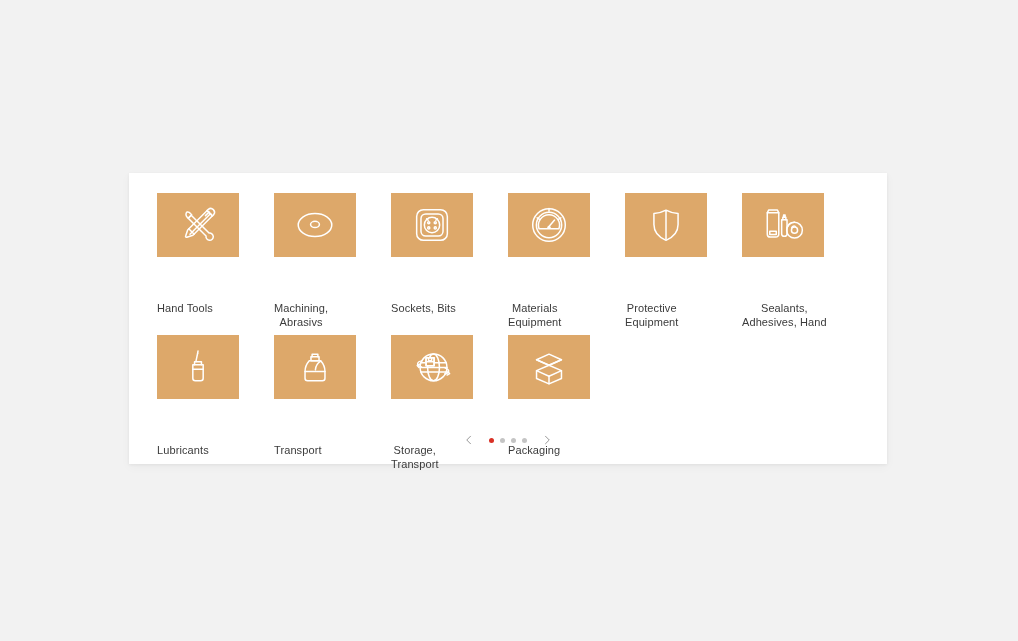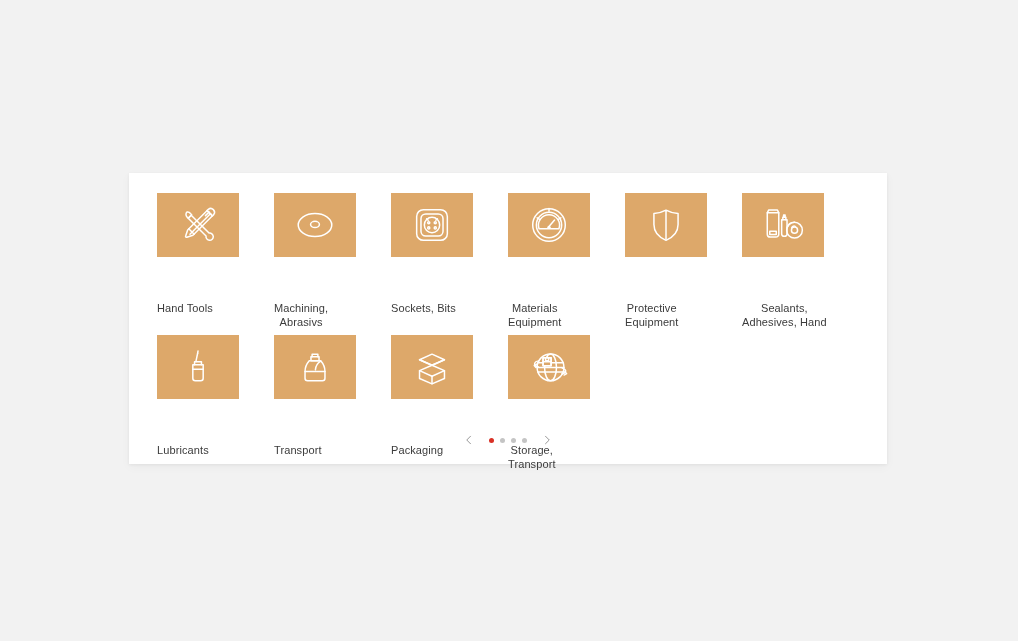--- a/index.html
+++ b/index.html
@@ -236,35 +236,20 @@
       <g fill="none" stroke="#ffffff" stroke-width="1.5" stroke-linecap="round" stroke-linejoin="round">
         <path d="M18 17.4c-2.6 3-4.4 6.8-4.4 11.2v7.2a2.6 2.6 0 0 0 2.6 2.6h15.6a2.6 2.6 0 0 0 2.6-2.6v-7.2c0-4.4-1.8-8.2-4.4-11.2z"></path>
         <path d="M19.8 13.2h8.4v4.2h-8.4z"></path>
         <path d="M21 13.2v-2.6h6v2.6"></path>
         <path d="M13.6 28.8h20.8"></path>
         <path d="M30 17.8c-3.4 2-5.4 5.4-5.6 9.2"></path>
       </g>
     </svg>
         </div>
         <div class="tile-label">Transport</div>
-      </div>
-      <div class="tile">
-        <div class="thumb">
-    <svg viewBox="0 0 48 48">
-      <g fill="none" stroke="#ffffff" stroke-width="1.5" stroke-linecap="round" stroke-linejoin="round">
-        <path d="M24 22.2 11 16.4 24 10.6l13 5.8z"></path>
-        <path d="M24 22.2 11 27.8 24 33.6l13-5.8z"></path>
-        <path d="M11 27.8v8.2l13 5.6 13-5.6v-8.2"></path>
-        <path d="M24 33.6v8"></path>
-        <path d="M11 16.4 24 22.2"></path>
-        <path d="M37 16.4 24 22.2"></path>
-      </g>
-    </svg>
-        </div>
-        <div class="tile-label">Packaging</div>
       </div>
       <div class="tile">
         <div class="thumb">
     <svg viewBox="0 0 48 48">
       <g fill="none" stroke="#ffffff" stroke-width="1.5" stroke-linecap="round" stroke-linejoin="round">
         <circle cx="25.6" cy="24.4" r="14"></circle>
         <ellipse cx="25.6" cy="24.4" rx="6.2" ry="14"></ellipse>
         <path d="M12.4 19.6h26.4"></path>
         <path d="M12.4 29.2h26.4"></path>
         <path d="M11.6 24.4h28"></path>
@@ -275,20 +260,35 @@
         <path d="M17.8 14.4h8.4v8.2h-8.4z" fill="#dda86a"></path>
         <path d="M17.8 14.4h8.4v8.2h-8.4z"></path>
         <path d="M20.4 14.4v3h3.2v-3"></path>
         <path d="M17.8 18.6h8.4"></path>
       </g>
     </svg>
         </div>
         <div class="tile-label">Storage,
 Transport</div>
       </div>
+      <div class="tile">
+        <div class="thumb">
+    <svg viewBox="0 0 48 48">
+      <g fill="none" stroke="#ffffff" stroke-width="1.5" stroke-linecap="round" stroke-linejoin="round">
+        <path d="M24 22.2 11 16.4 24 10.6l13 5.8z"></path>
+        <path d="M24 22.2 11 27.8 24 33.6l13-5.8z"></path>
+        <path d="M11 27.8v8.2l13 5.6 13-5.6v-8.2"></path>
+        <path d="M24 33.6v8"></path>
+        <path d="M11 16.4 24 22.2"></path>
+        <path d="M37 16.4 24 22.2"></path>
+      </g>
+    </svg>
+        </div>
+        <div class="tile-label">Packaging</div>
+      </div>
     </div>
 
   <div id="pager">
     <div class="pager-arrow">
       <svg viewBox="0 0 16 16" width="12" height="12" aria-hidden="true">
         <polyline points="10,3 5,8 10,13" fill="none" stroke="currentColor" stroke-width="1.2" stroke-linecap="round" stroke-linejoin="round"></polyline>
       </svg>
     </div>
     <div id="dots">
         <div class="dot active"></div>

